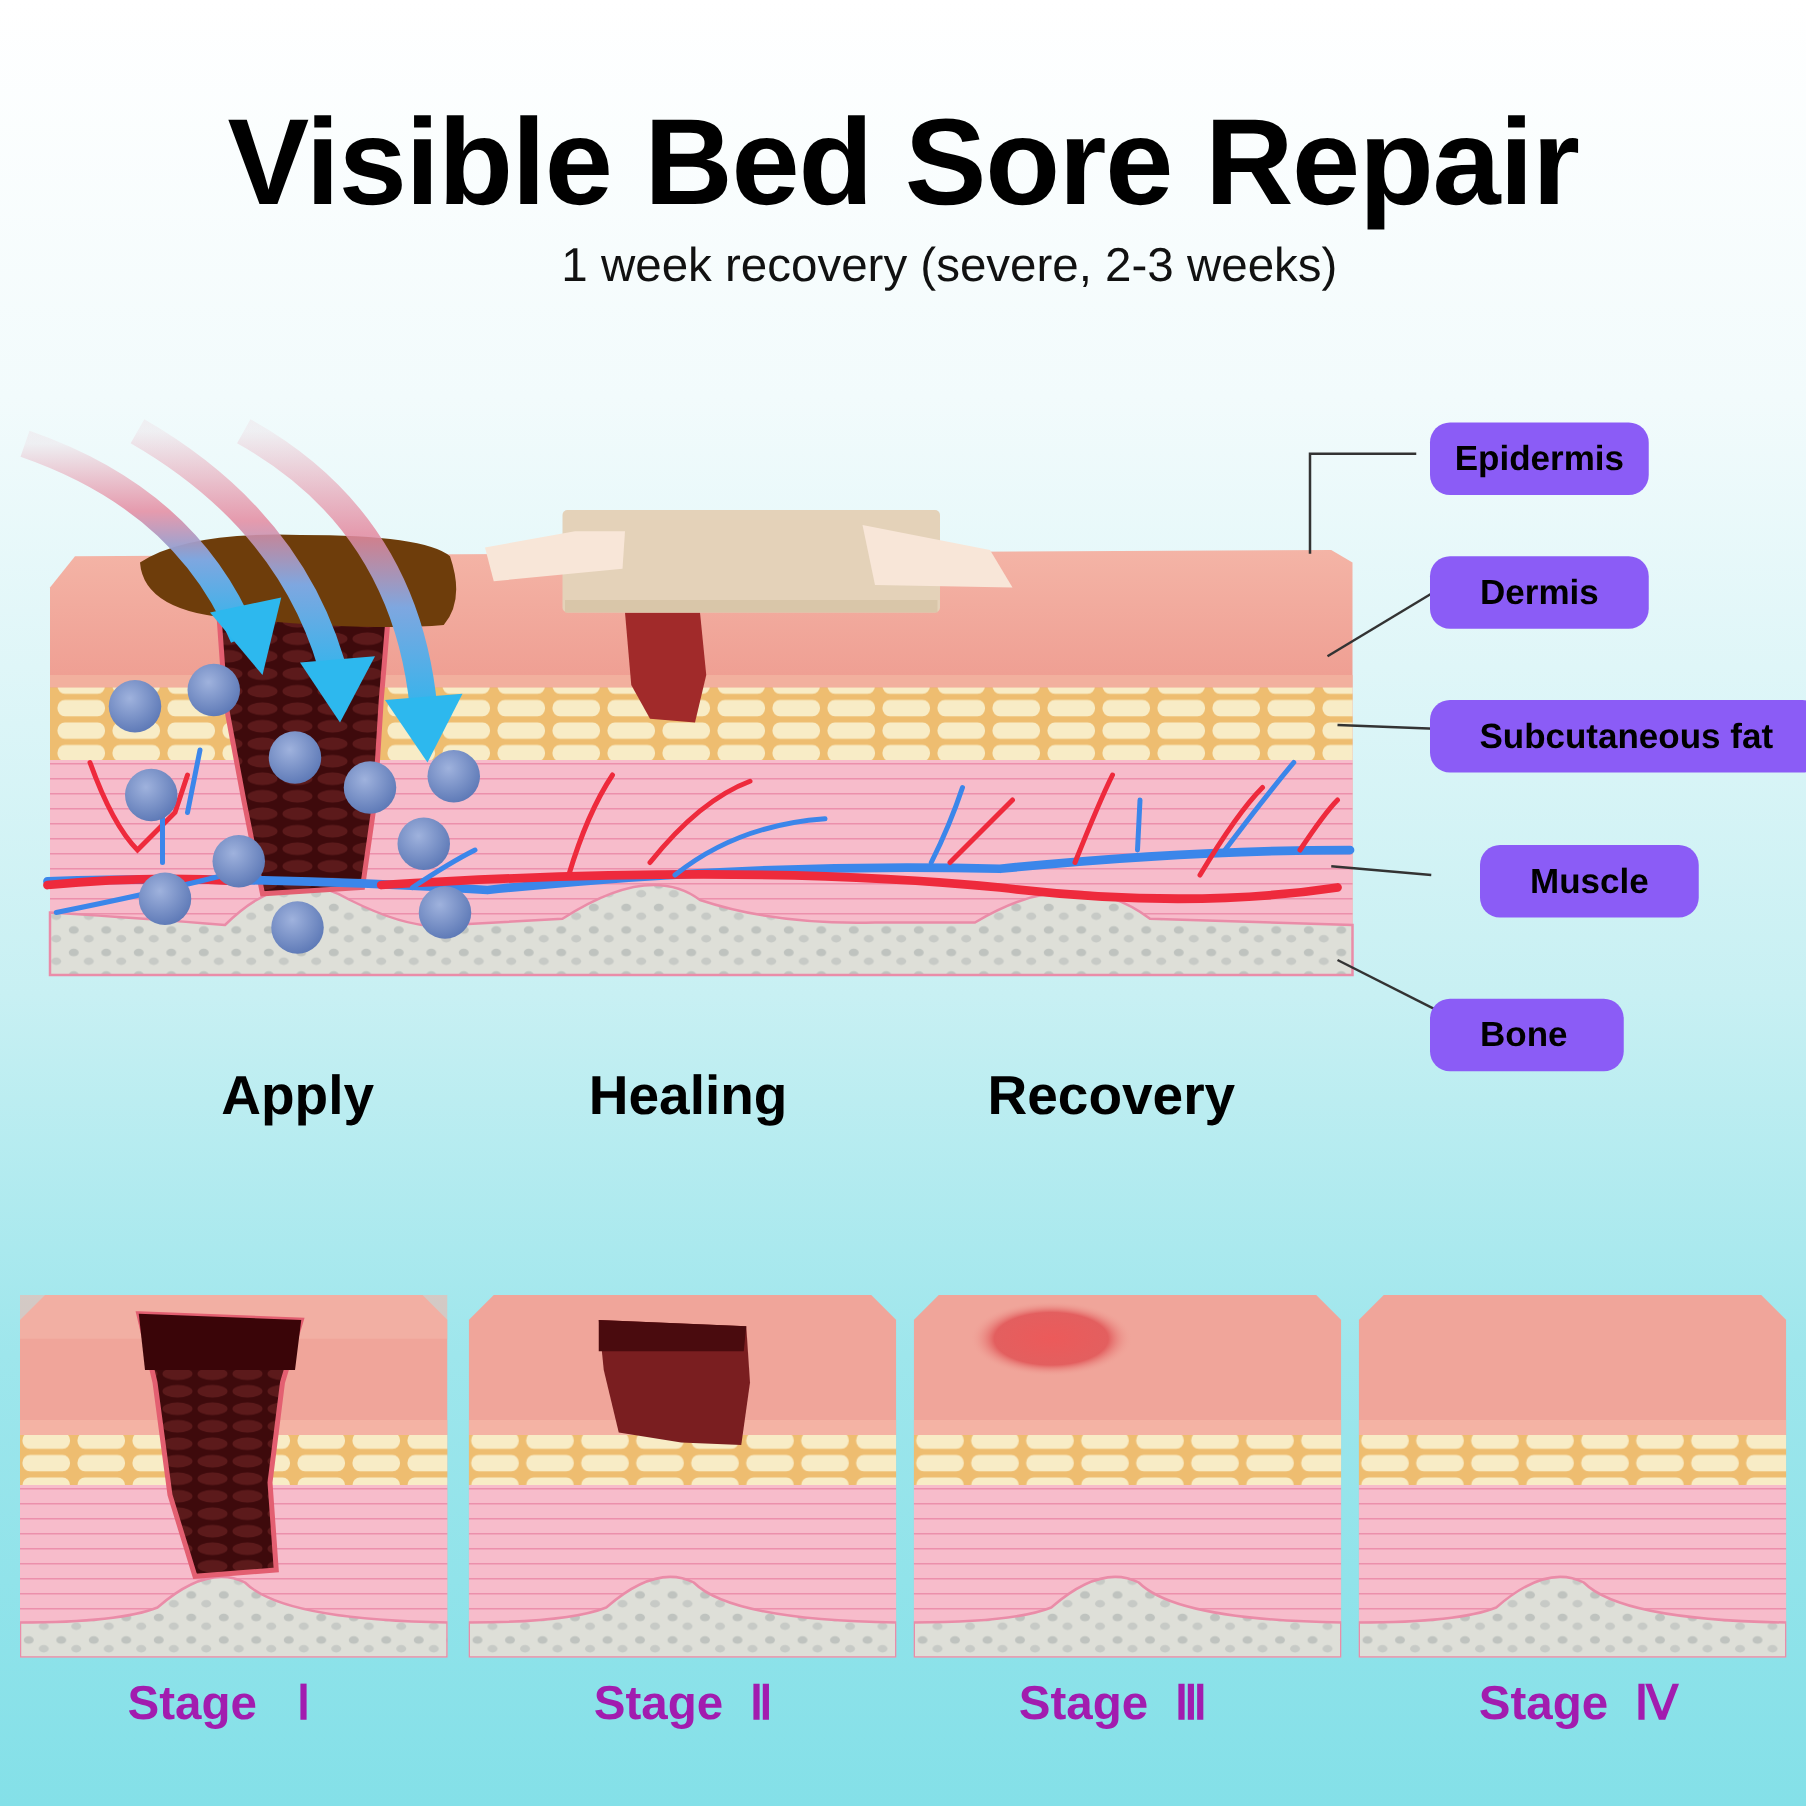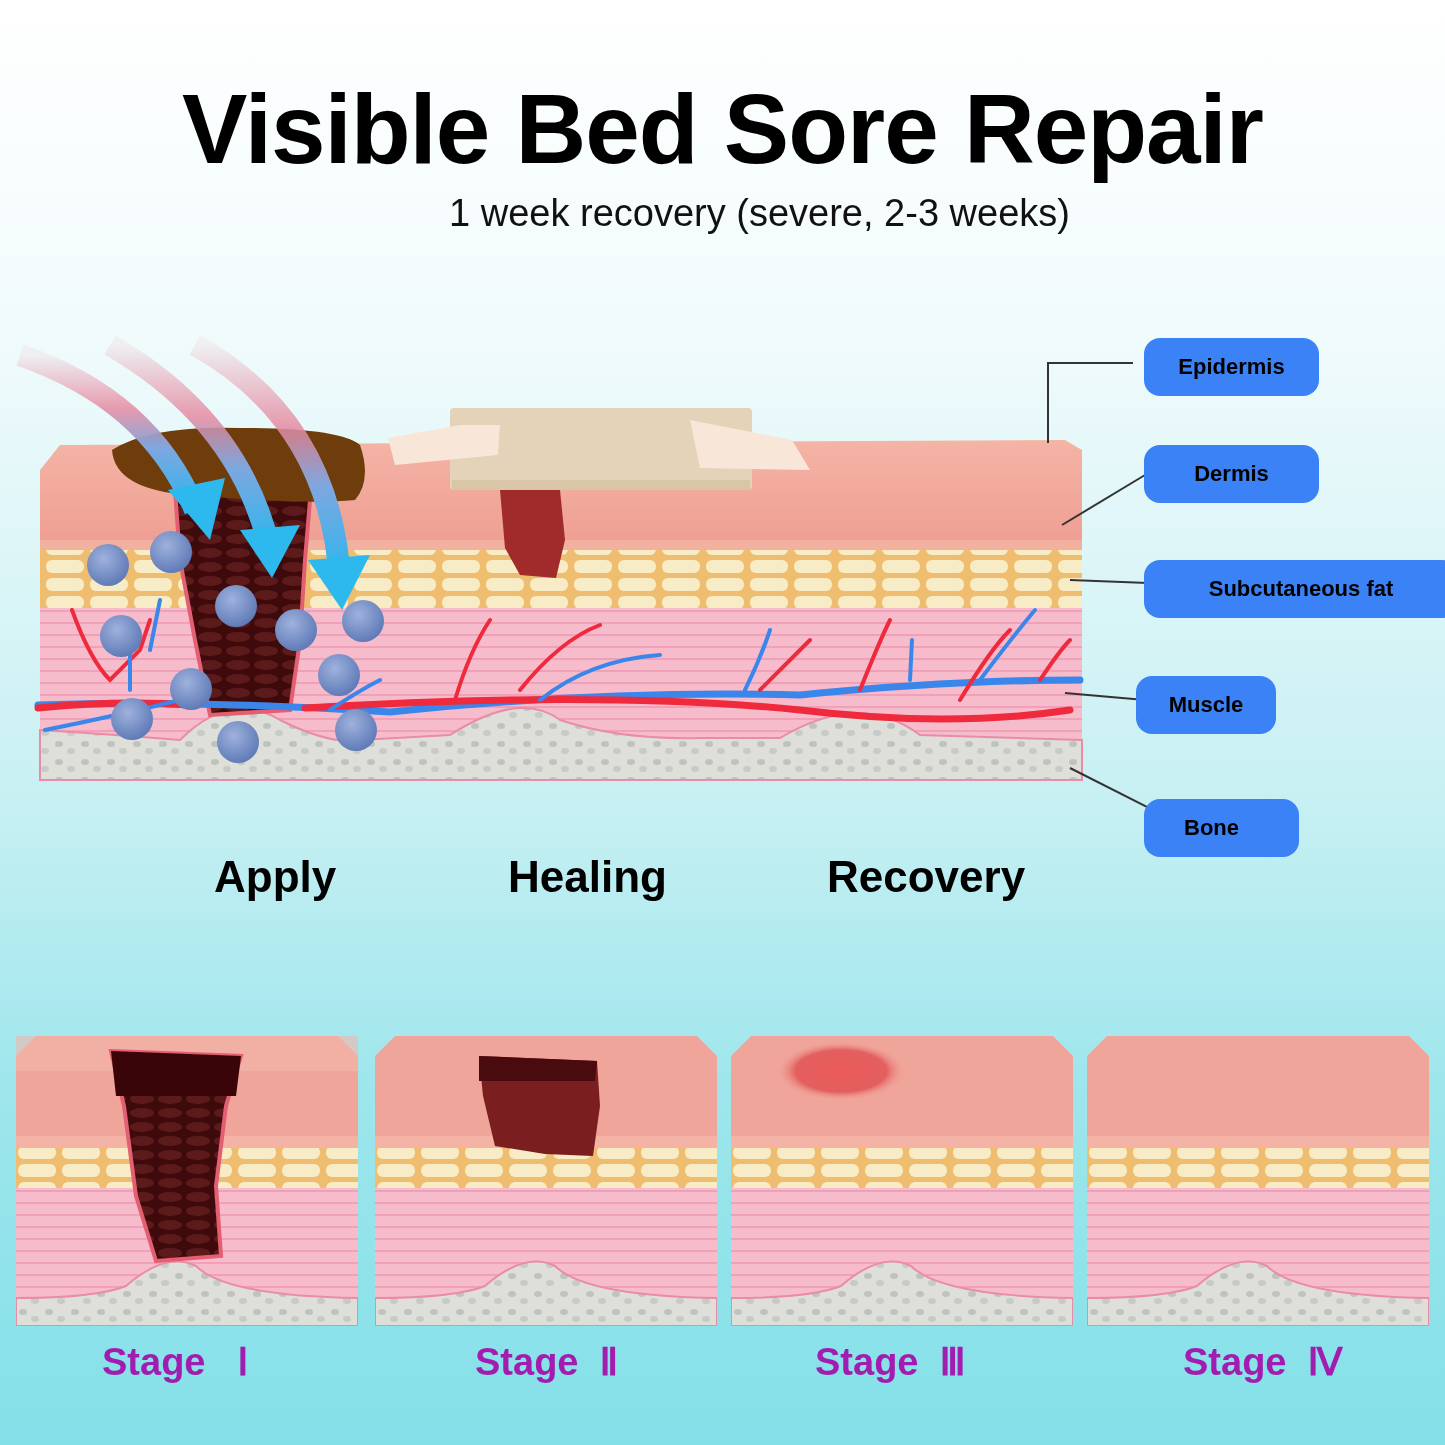--- a/index.html
+++ b/index.html
@@ -12,26 +12,26 @@
   .title {
     position:absolute; left:0; width:1445px; top:73px; text-align:center;
     font-weight:bold; font-size:98px; letter-spacing:-1px; color:#000;
   }
   .subtitle {
     position:absolute; left:0; width:1445px; top:192px; text-align:center;
     font-size:38px; color:#111; padding-left:10px;margin-left:32px;
   }
   .diagram { position:absolute; left:0; top:330px; width:1445px; height:480px; }
   .label-pill {
-    position:absolute; background:#3b82f6; border-radius:16px; height:58px;
+    position:absolute; background:#8b5cf6; border-radius:16px; height:58px;
     display:flex; align-items:center; justify-content:center;
-    font-weight:bold; font-size:22px; color:#000;
+    font-weight:bold; font-size:28px; color:#000;
   }
   .phase-label {
-    position:absolute; top:852px; font-weight:bold; font-size:44px; color:#000;margin-left:37px;
+    position:absolute; top:852px; font-weight:bold; font-size:44px; color:#000;
   }
   .stage-panel { position:absolute; top:1036px; width:342px; height:290px; }
   .stage-label {
     position:absolute; top:1340px; font-weight:bold; font-size:38px; color:#a21caf;
     white-space:pre;
   }
 </style>
 </head>
 <body>
 
@@ -133,21 +133,21 @@
 
 <div class="label-pill" style="left:1144px;top:338px;width:175px;">
   <span>Epidermis</span>
 </div>
 <div class="label-pill" style="left:1144px;top:445px;width:175px;">
   <span>Dermis</span>
 </div>
 <div class="label-pill" style="left:1144px;top:560px;width:314px;">
   <span>Subcutaneous fat</span>
 </div>
-<div class="label-pill" style="left:1136px;top:676px;width:140px;">
+<div class="label-pill" style="left:1184px;top:676px;width:175px;">
   <span>Muscle</span>
 </div>
 <div class="label-pill" style="left:1144px;top:799px;width:155px;justify-content:flex-start;padding-left:40px;">
   <span>Bone</span>
 </div>
 
 <div class="phase-label" style="left:177px;">Apply</div>
 <div class="phase-label" style="left:471px;">Healing</div>
 <div class="phase-label" style="left:790px;">Recovery</div>
 

